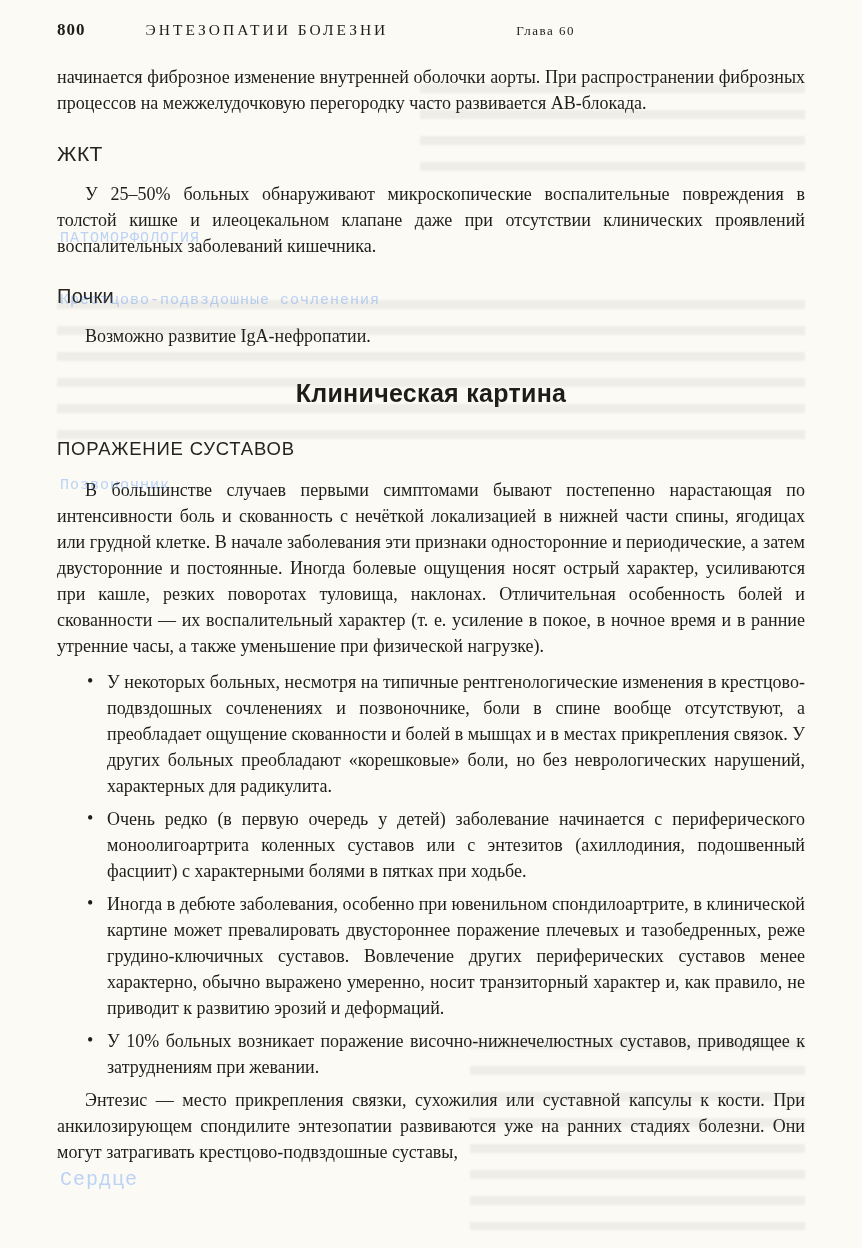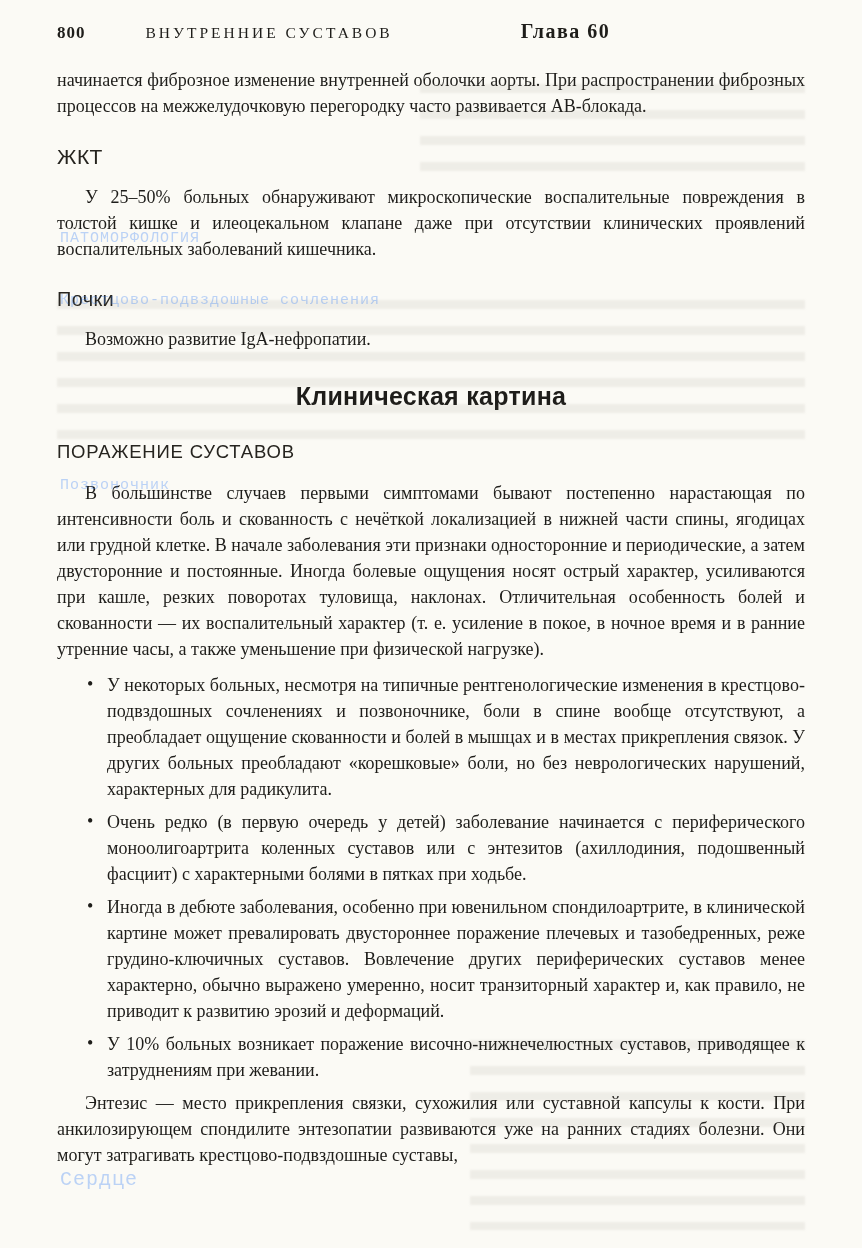--- a/index.html
+++ b/index.html
@@ -11,21 +11,21 @@
     color:#1e1d1a;
     font-family:"Liberation Serif","DejaVu Serif",serif;
     box-sizing:border-box;
     padding:20px 57px 0 57px;
     overflow:hidden;
   }
   
   .running-head { display:flex; align-items:baseline; margin-bottom:24px; }
   .page-number { font-weight:bold; font-size:17px; letter-spacing:1px; }
   .book-title  { margin-left:60px; font-size:15.5px; letter-spacing:3px; }
-  .chapter     { margin-left:128px; font-size:20px; letter-spacing:1.5px;font-weight:bold; }
+  .chapter     { margin-left:128px; font-size:13px; letter-spacing:1.5px; }
 
   
   p {
     margin:0;
     font-size:18px;
     line-height:26px;
     text-align:justify;
     text-indent:28px;
   }
   p.noindent { text-indent:0; }
@@ -93,21 +93,21 @@
     <div class="ghost ghost-b"></div>
     <div class="ghost ghost-c"></div>
   <div class="bleed-text" style="top: 230px; left: 60px; font-size: 15px;">ПАТОМОРФОЛОГИЯ</div>
       <div class="bleed-text" style="top: 292px; left: 60px; font-size: 15px;">Крестцово-подвздошные сочленения</div>
       <div class="bleed-text" style="top: 477px; left: 60px; font-size: 15px;">Позвоночник</div>
       <div class="bleed-text" style="top: 1168px; left: 60px; font-size: 20px;">Сердце</div>
     </div>
 
   <header class="running-head">
     <span class="page-number">800</span>
-    <span class="book-title">ВНУТРЕННИЕ СУСТАВОВ</span>
+    <span class="book-title">ЭНТЕЗОПАТИИ БОЛЕЗНИ</span>
     <span class="chapter">Глава 60</span>
   </header>
 
   <main>
 
     <p class="noindent">начинается фиброзное изменение внутренней оболочки аорты. При распространении фиброзных процессов на межжелудочковую перегородку часто развивается АВ-блокада.</p>
 
     <div class="h-sans h-gi">ЖКТ</div>
     <p>У 25–50% больных обнаруживают микроскопические воспалительные повреждения в толстой кишке и илеоцекальном клапане даже при отсутствии клинических проявлений воспалительных заболеваний кишечника.</p>
 

